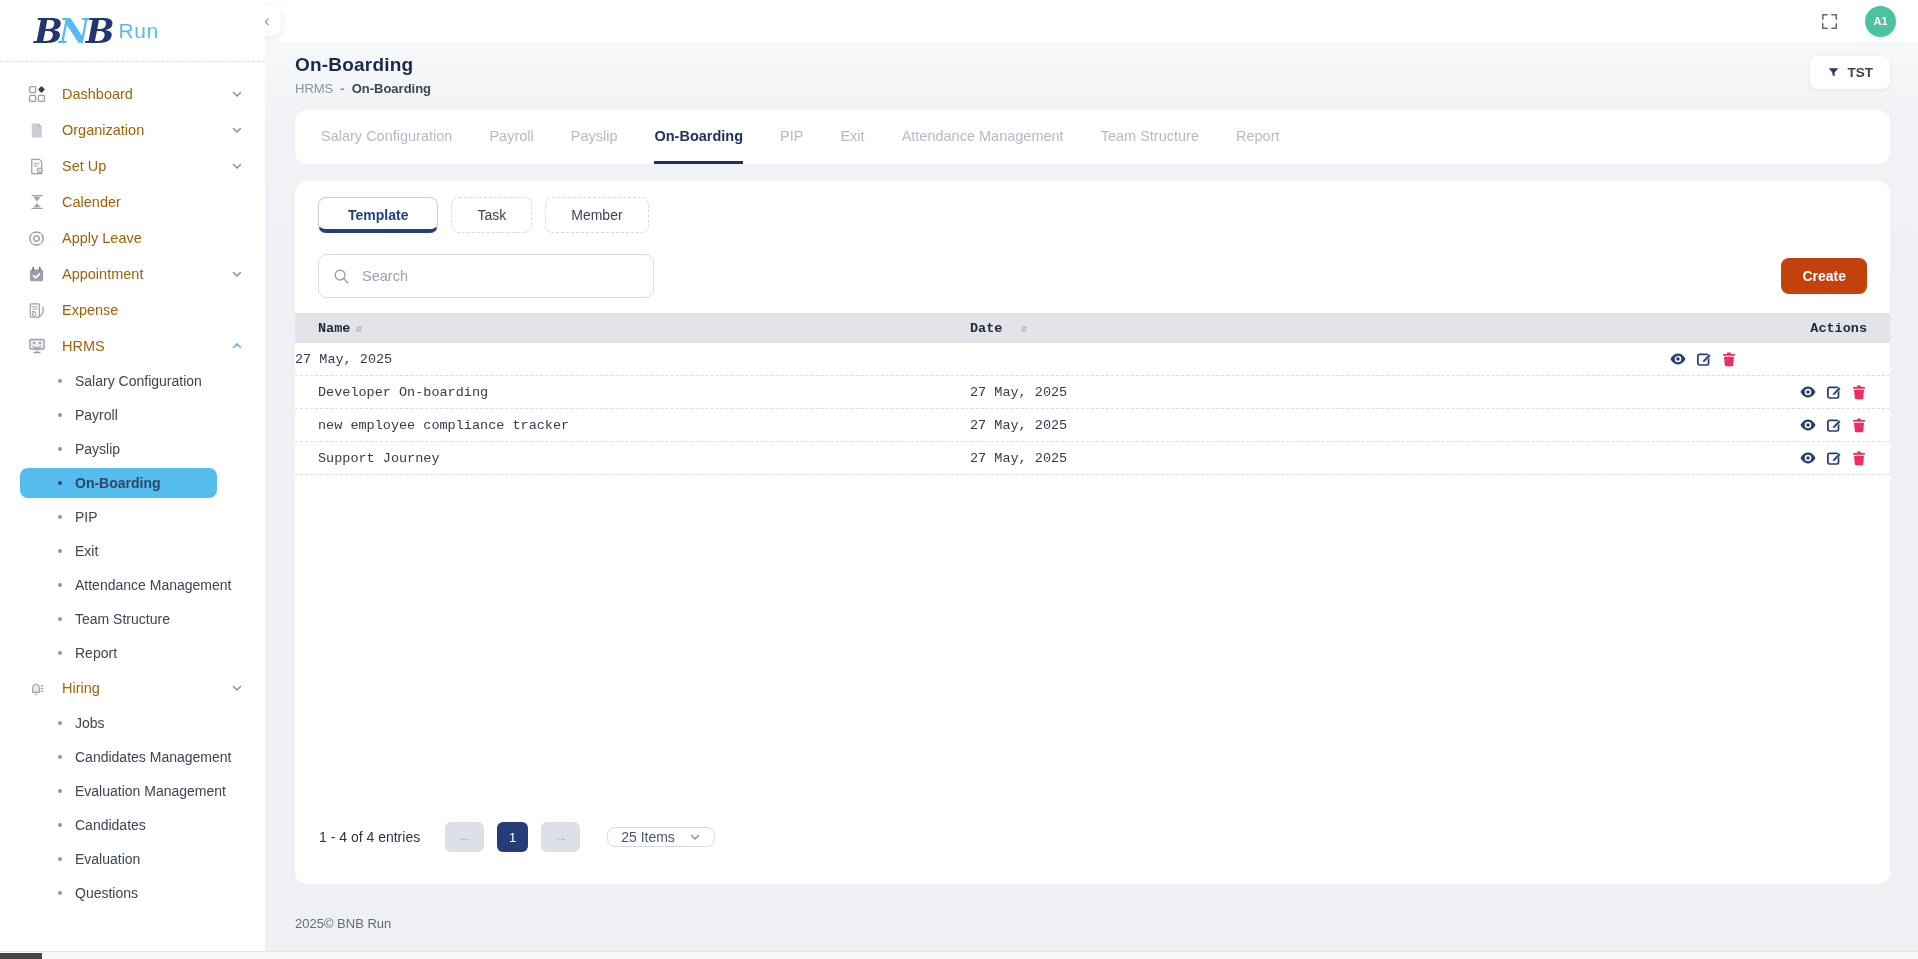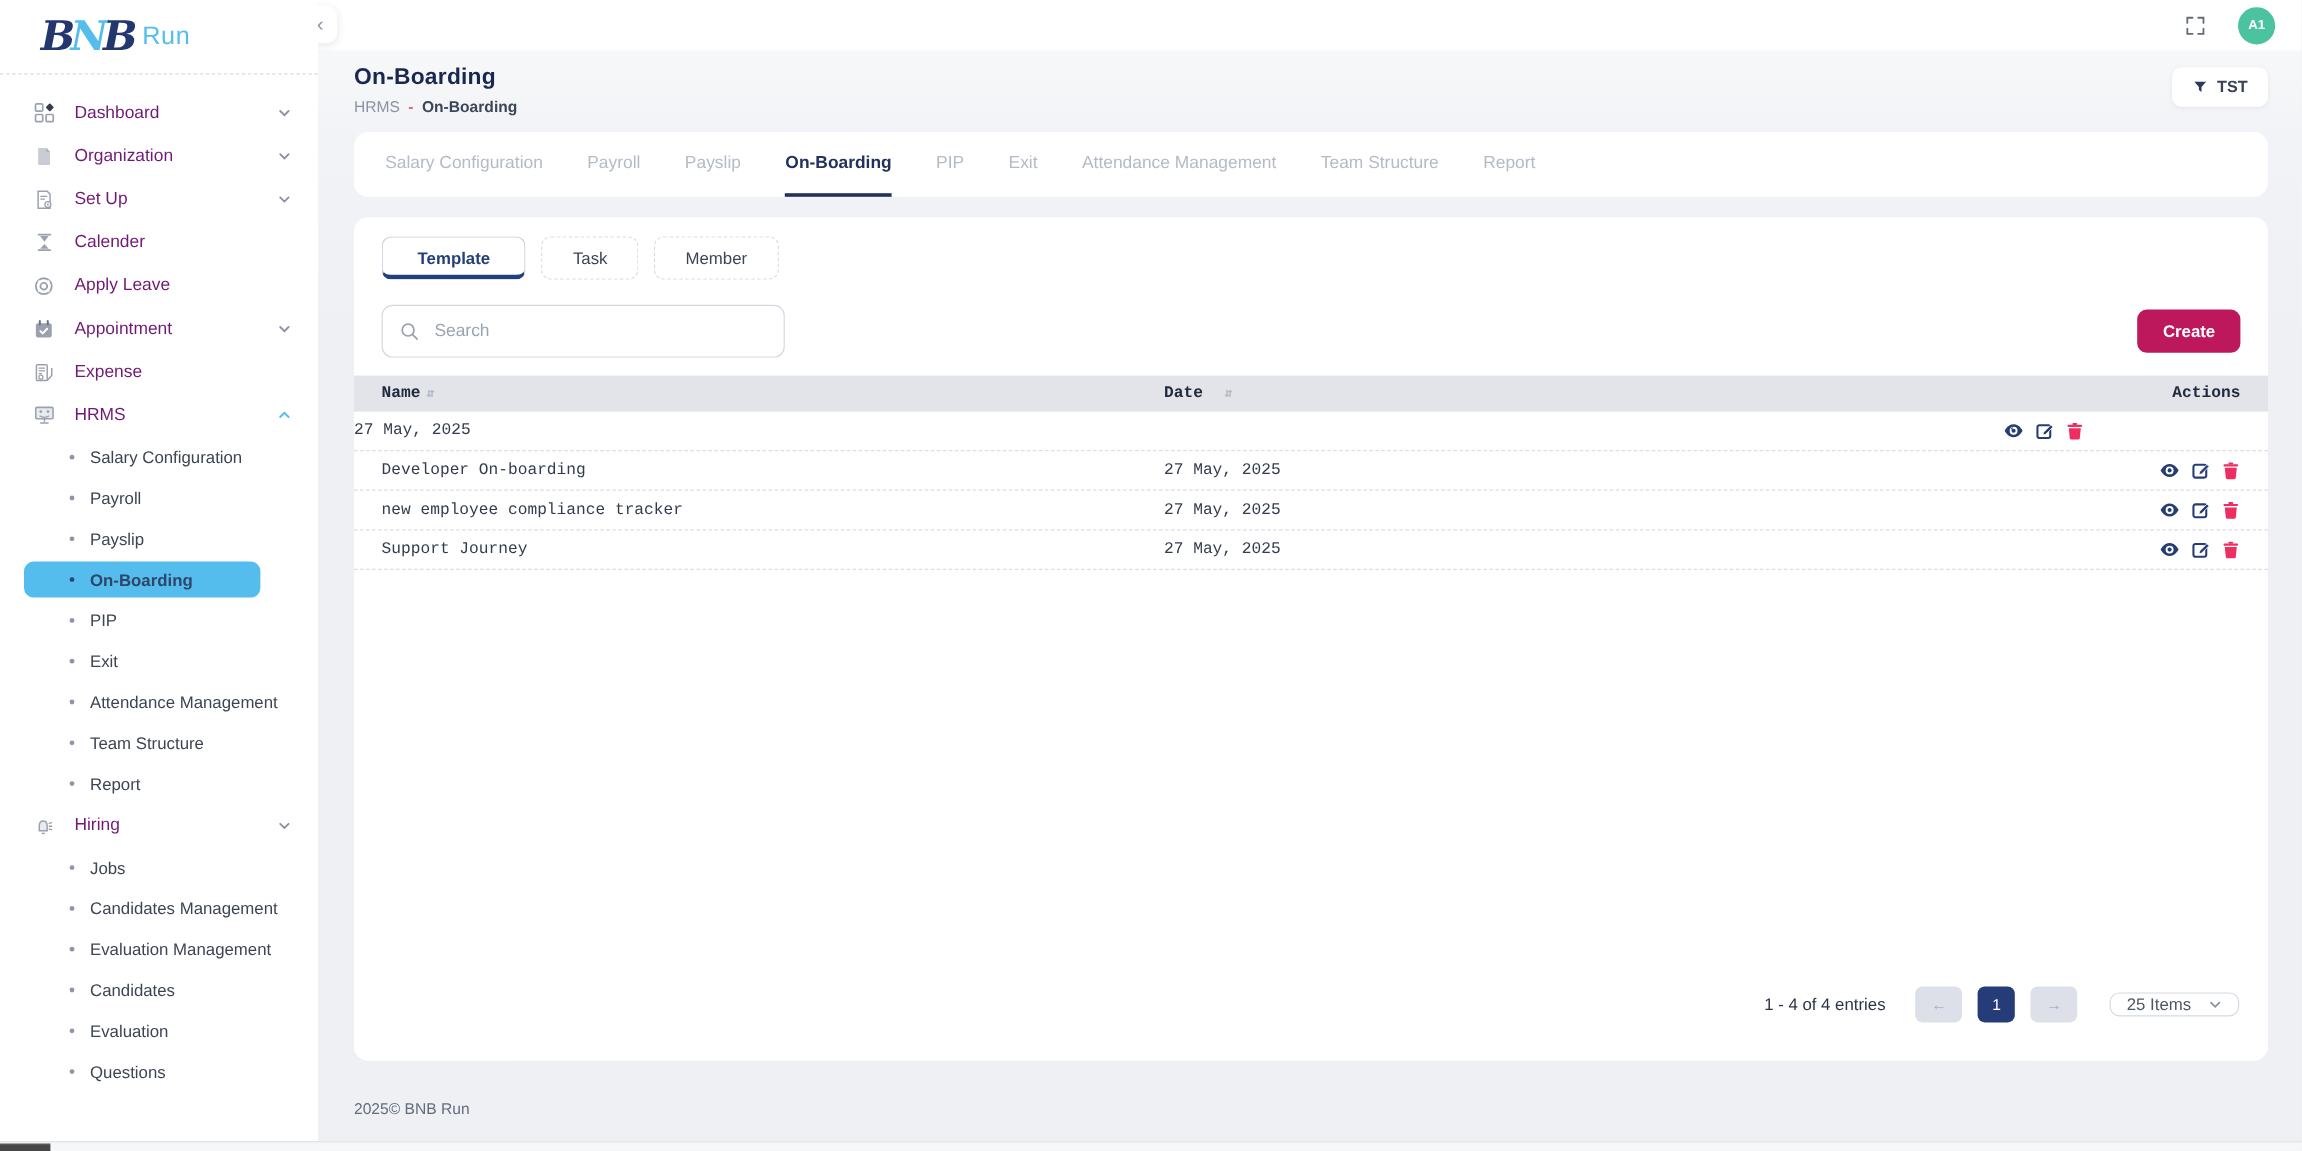--- a/index.html
+++ b/index.html
@@ -9,21 +9,21 @@
   
   .sidebar { width:265px; min-width:265px; background:#ffffff; height:100%; position:relative; z-index:3; overflow:hidden; }
   .logo-wrap { height:62px; display:flex; align-items:center; padding-left:34px; border-bottom:1px dashed #d9dce2; }
   .logo-bnb { font-family:"DejaVu Serif",serif; font-style:italic; font-weight:bold; font-size:34px; letter-spacing:-4px; line-height:1; }
   .logo-bnb .b1,.logo-bnb .b2 { color:#23376e; }
   .logo-bnb .n1 { color:#55bdee; }
   .logo-run { font-size:21px; font-weight:normal; color:#55bdee; margin-left:8px; margin-top:0; letter-spacing:.5px; }
   .nav { padding-top:14px; }
   .s-item { display:flex; align-items:center; height:36px; padding:0 22px 0 27px; cursor:pointer; }
   .s-ico { width:19px; height:19px; display:flex; align-items:center; justify-content:center; margin-right:16px; flex:none; }
-  .s-lbl { font-size:14.5px; color:#701a75; flex:1; white-space:nowrap; }
+  .s-lbl { font-size:14.5px; color:#a16207; flex:1; white-space:nowrap; }
   .s-chev { width:12px; height:12px; display:flex; align-items:center; }
   .s-sub { display:flex; align-items:center; height:34px; padding-left:58px; cursor:pointer; }
   .s-sub .dot { width:4px; height:4px; border-radius:50%; background:#8e95a5; margin-right:13px; flex:none; }
   .s-sub .s-lbl { font-size:14px; color:#3d4454; }
   .s-sub.active { background:#55bdee; border-radius:8px; margin:2px 48px 2px 20px; height:30px; padding-left:38px; }
   .s-sub.active .s-lbl { color:#2e4668; font-weight:600; }
   .s-sub.active .dot { background:#2e4668; }
 
   
   .right { flex:1; display:flex; flex-direction:column; position:relative; background:linear-gradient(180deg,#fafbfc 0%,#f1f3f6 12%,#eef0f4 30%,#eef0f4 100%); }
@@ -48,38 +48,38 @@
 
   
   .card { margin:17px 28px 0 30px; background:#fff; border-radius:12px; height:703px; display:flex; flex-direction:column; padding:16px 0 18px 0; }
   .subtabs { display:flex; gap:13px; padding:0 23px; }
   .subtab { padding:9px 25px; font-size:14px; border-radius:8px; color:#3c4556; border:1px dashed #d4d9e2; background:#fff; cursor:pointer; font-family:inherit; }
   .subtab.active { border:1px solid #c8cedb; border-bottom:4px solid #24407a; color:#24407a; font-weight:700; padding:9px 29px 6px; }
   .toolbar { display:flex; justify-content:space-between; align-items:center; padding:21px 23px 15px; }
   .search-box { width:336px; height:44px; border:1px solid #d4d9e2; border-radius:9px; display:flex; align-items:center; padding:0 14px; gap:12px; background:#fff; }
   .search-box input { border:none; outline:none; font-size:14.5px; color:#3d4454; width:100%; font-family:inherit; background:transparent; }
   .search-box input::placeholder { color:#9aa3b2; }
-  .create-btn { background:#be185d; color:#fff; border:none; border-radius:8px; padding:10px 21px; font-size:14px; font-weight:700; cursor:pointer; font-family:inherit; }
+  .create-btn { background:#c2410c; color:#fff; border:none; border-radius:8px; padding:10px 21px; font-size:14px; font-weight:700; cursor:pointer; font-family:inherit; }
 
   
   .tbl { width:100%;font-family:Liberation Mono, monospace; }
   .thead,.trow { display:grid; grid-template-columns: 675px 1fr 130px; align-items:center; }
   .thead { background:#e2e4e9; height:30px; }
   .th { font-size:13.5px; font-weight:700; color:#222b3d; display:flex; align-items:center; gap:5px; }
   .th.name,.td.name { padding-left:23px; }
   .th.actions,.td.actions { justify-content:flex-end; padding-right:23px; display:flex; }
   .sort-glyph { font-size:11px; color:#b3b9c4; cursor:pointer; }
   .trow { height:33px; border-bottom:1px dashed #dadde3; }
   .td { font-size:13.5px; color:#333c4e; }
   .td.actions { gap:9px; align-items:center; }
   .act-btn { cursor:pointer; display:flex; align-items:center; }
 
   
   .spacer { flex:1; }
-  .pagination { display:flex; align-items:center; justify-content:flex-end; gap:13px; padding:0 24px 14px; }
+  .pagination { display:flex; align-items:center; gap:13px; padding:0 24px 14px; }
   .pg-summary { font-size:14px; color:#2b3445; margin-right:12px; }
   .pg-btn { width:39px; height:30px; border-radius:6px; background:#dde0e8; color:#a9afbd; font-size:13px; display:flex; align-items:center; justify-content:center; cursor:pointer; border:none; font-family:inherit; }
   .pg-page { width:31px; height:30px; border-radius:6px; background:#253c78; color:#fff; font-size:13px; display:flex; align-items:center; justify-content:center; cursor:pointer; }
   .pg-size { margin-left:14px; height:20px; background:#fff; border:1px solid #d4d9e2; border-radius:8px; display:flex; align-items:center; gap:14px; padding:0 13px; font-size:14px; color:#4d5668; cursor:pointer; }
 
   .footer { padding:32px 0 0 30px; font-size:13px; color:#636c7c; }
 
   
   .hscroll { position:fixed; left:0; bottom:0; width:100%; height:8px; background:#f6f7f8; border-top:1px solid #e4e5e8; z-index:9; }
   .hscroll .thumb { position:absolute; left:0; top:1px; width:42px; height:7px; background:#474747; }

